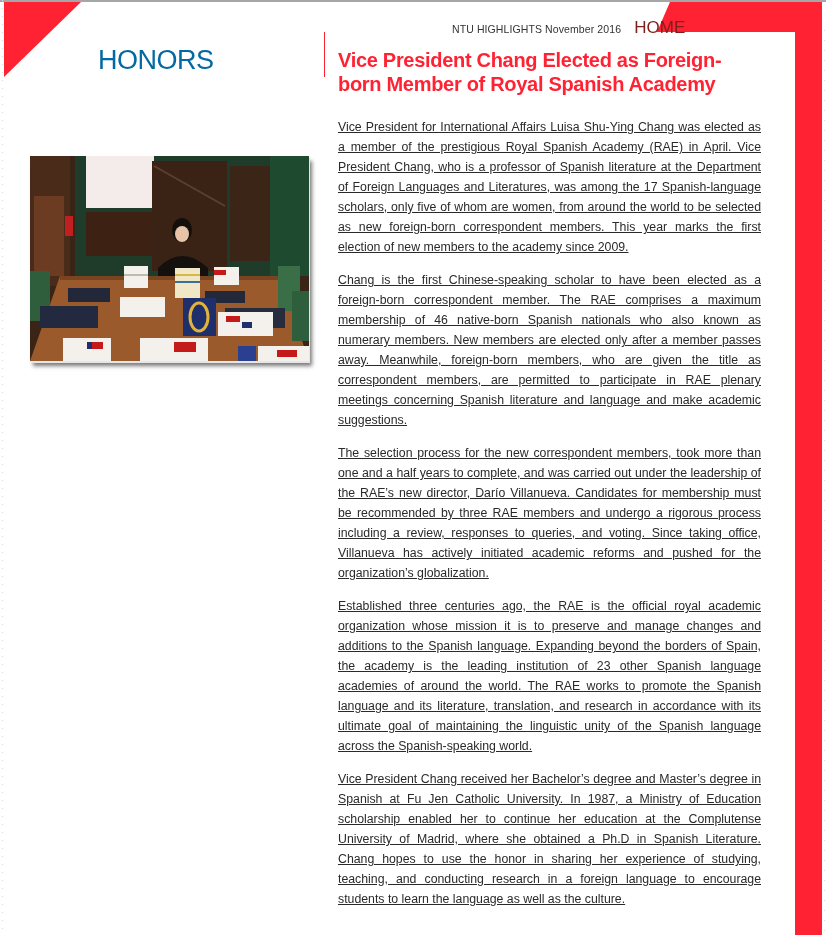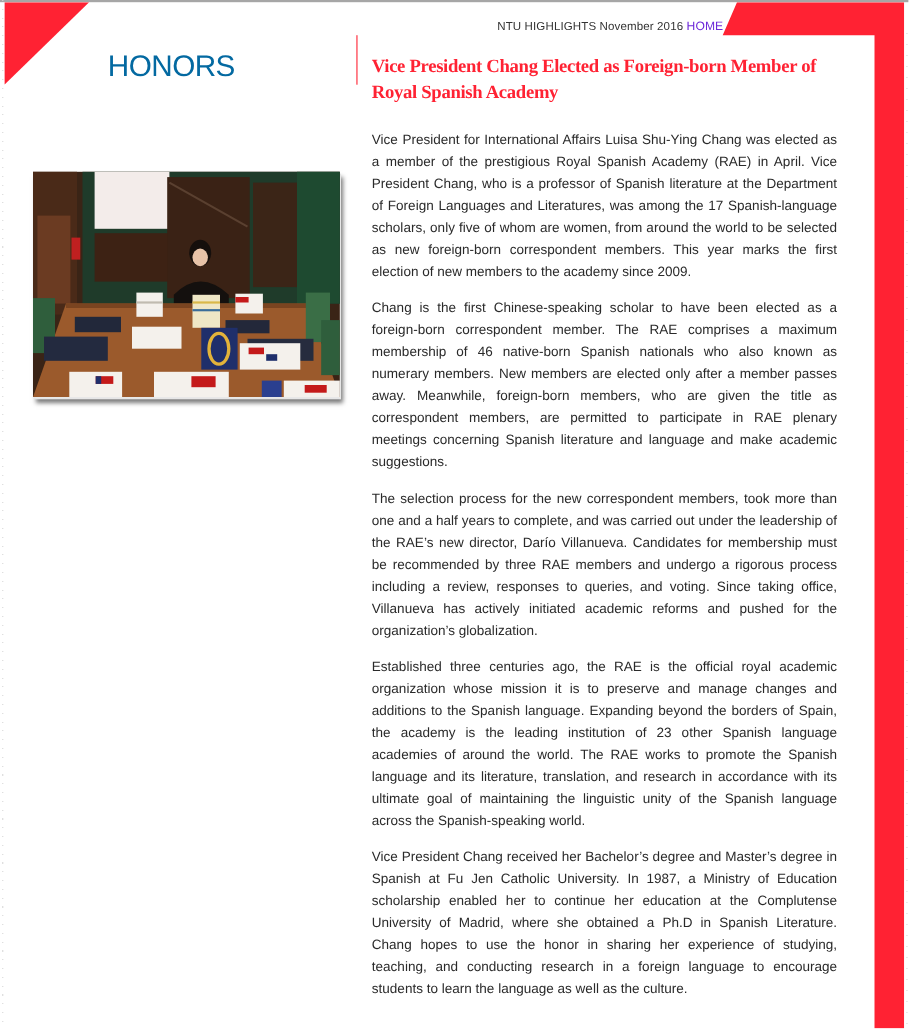--- a/index.html
+++ b/index.html
@@ -9,31 +9,31 @@
       font-family: "Liberation Sans", sans-serif;
     }
     .top-rule { position: absolute; left: 0; top: 0; width: 826px; height: 2px; background: #a6a6a6; }
     .left-dots { position: absolute; left: 2px; top: 0; width: 1px; height: 935px;
       background: repeating-linear-gradient(to bottom, #d8d8d8 0 1px, transparent 1px 8px); }
     .right-dots { position: absolute; left: 824px; top: 30px; width: 1px; height: 905px;
       background: repeating-linear-gradient(to bottom, #d8d8d8 0 1px, transparent 1px 10px); }
     .corner-tl { position: absolute; left: 4px; top: 2px; width: 77px; height: 75px; }
     .corner-tr { position: absolute; left: 645px; top: 2px; width: 177px; height: 933px; }
     .masthead { position: absolute; left: 452px; top: 18px; font-size: 10.5px; color: #333; letter-spacing: 0.1px; }
-    .masthead .home { color: #6d28d9; font-size: 11px; }
+    .masthead .home { color: #7f1d1d; font-size: 17px; margin-left: 10px; }
     .section-label { position: absolute; left: 98px; top: 45px; font-size: 27px; color: #0369a1; letter-spacing: -0.5px; }
     .title-rule { position: absolute; left: 324px; top: 32px; width: 1px; height: 45px; background: #ff2233; }
     .headline { position: absolute; left: 338px; top: 48px; width: 420px; margin: 0;
-      font-family: Liberation Serif, serif; font-weight: bold; font-size: 17px; line-height: 24px;
+      font-family: Liberation Sans, sans-serif; font-weight: bold; font-size: 20px; line-height: 24px;
       color: #ff2233; letter-spacing: -0.3px; }
     .photo-frame { position: absolute; left: 30px; top: 156px; width: 279px; height: 205px;
       background: #ffffff; box-shadow: 1px 2px 0 #e6e6e6, 3px 5px 4px #7a7a7a; }
     .photo { position: absolute; left: 0; top: 0; width: 279px; height: 205px; }
     .article { position: absolute; left: 338px; top: 117px; width: 423px; font-size: 12.3px; line-height: 20px; color: #2a2a2a; }
-    .article p { margin: 0 0 13px 0; text-align: justify; }
+    .article p { margin: 0 0 13px 0; text-align: justify; text-decoration: underline; }
   </style>
 </head>
 <body>
 
 <div class="top-rule"></div>
 <div class="left-dots"></div>
 <div class="right-dots"></div>
 
 <svg class="corner-tl" viewBox="0 0 77 75">
   <polygon points="0,0 77,0 0,75" fill="#ff2233"></polygon>

